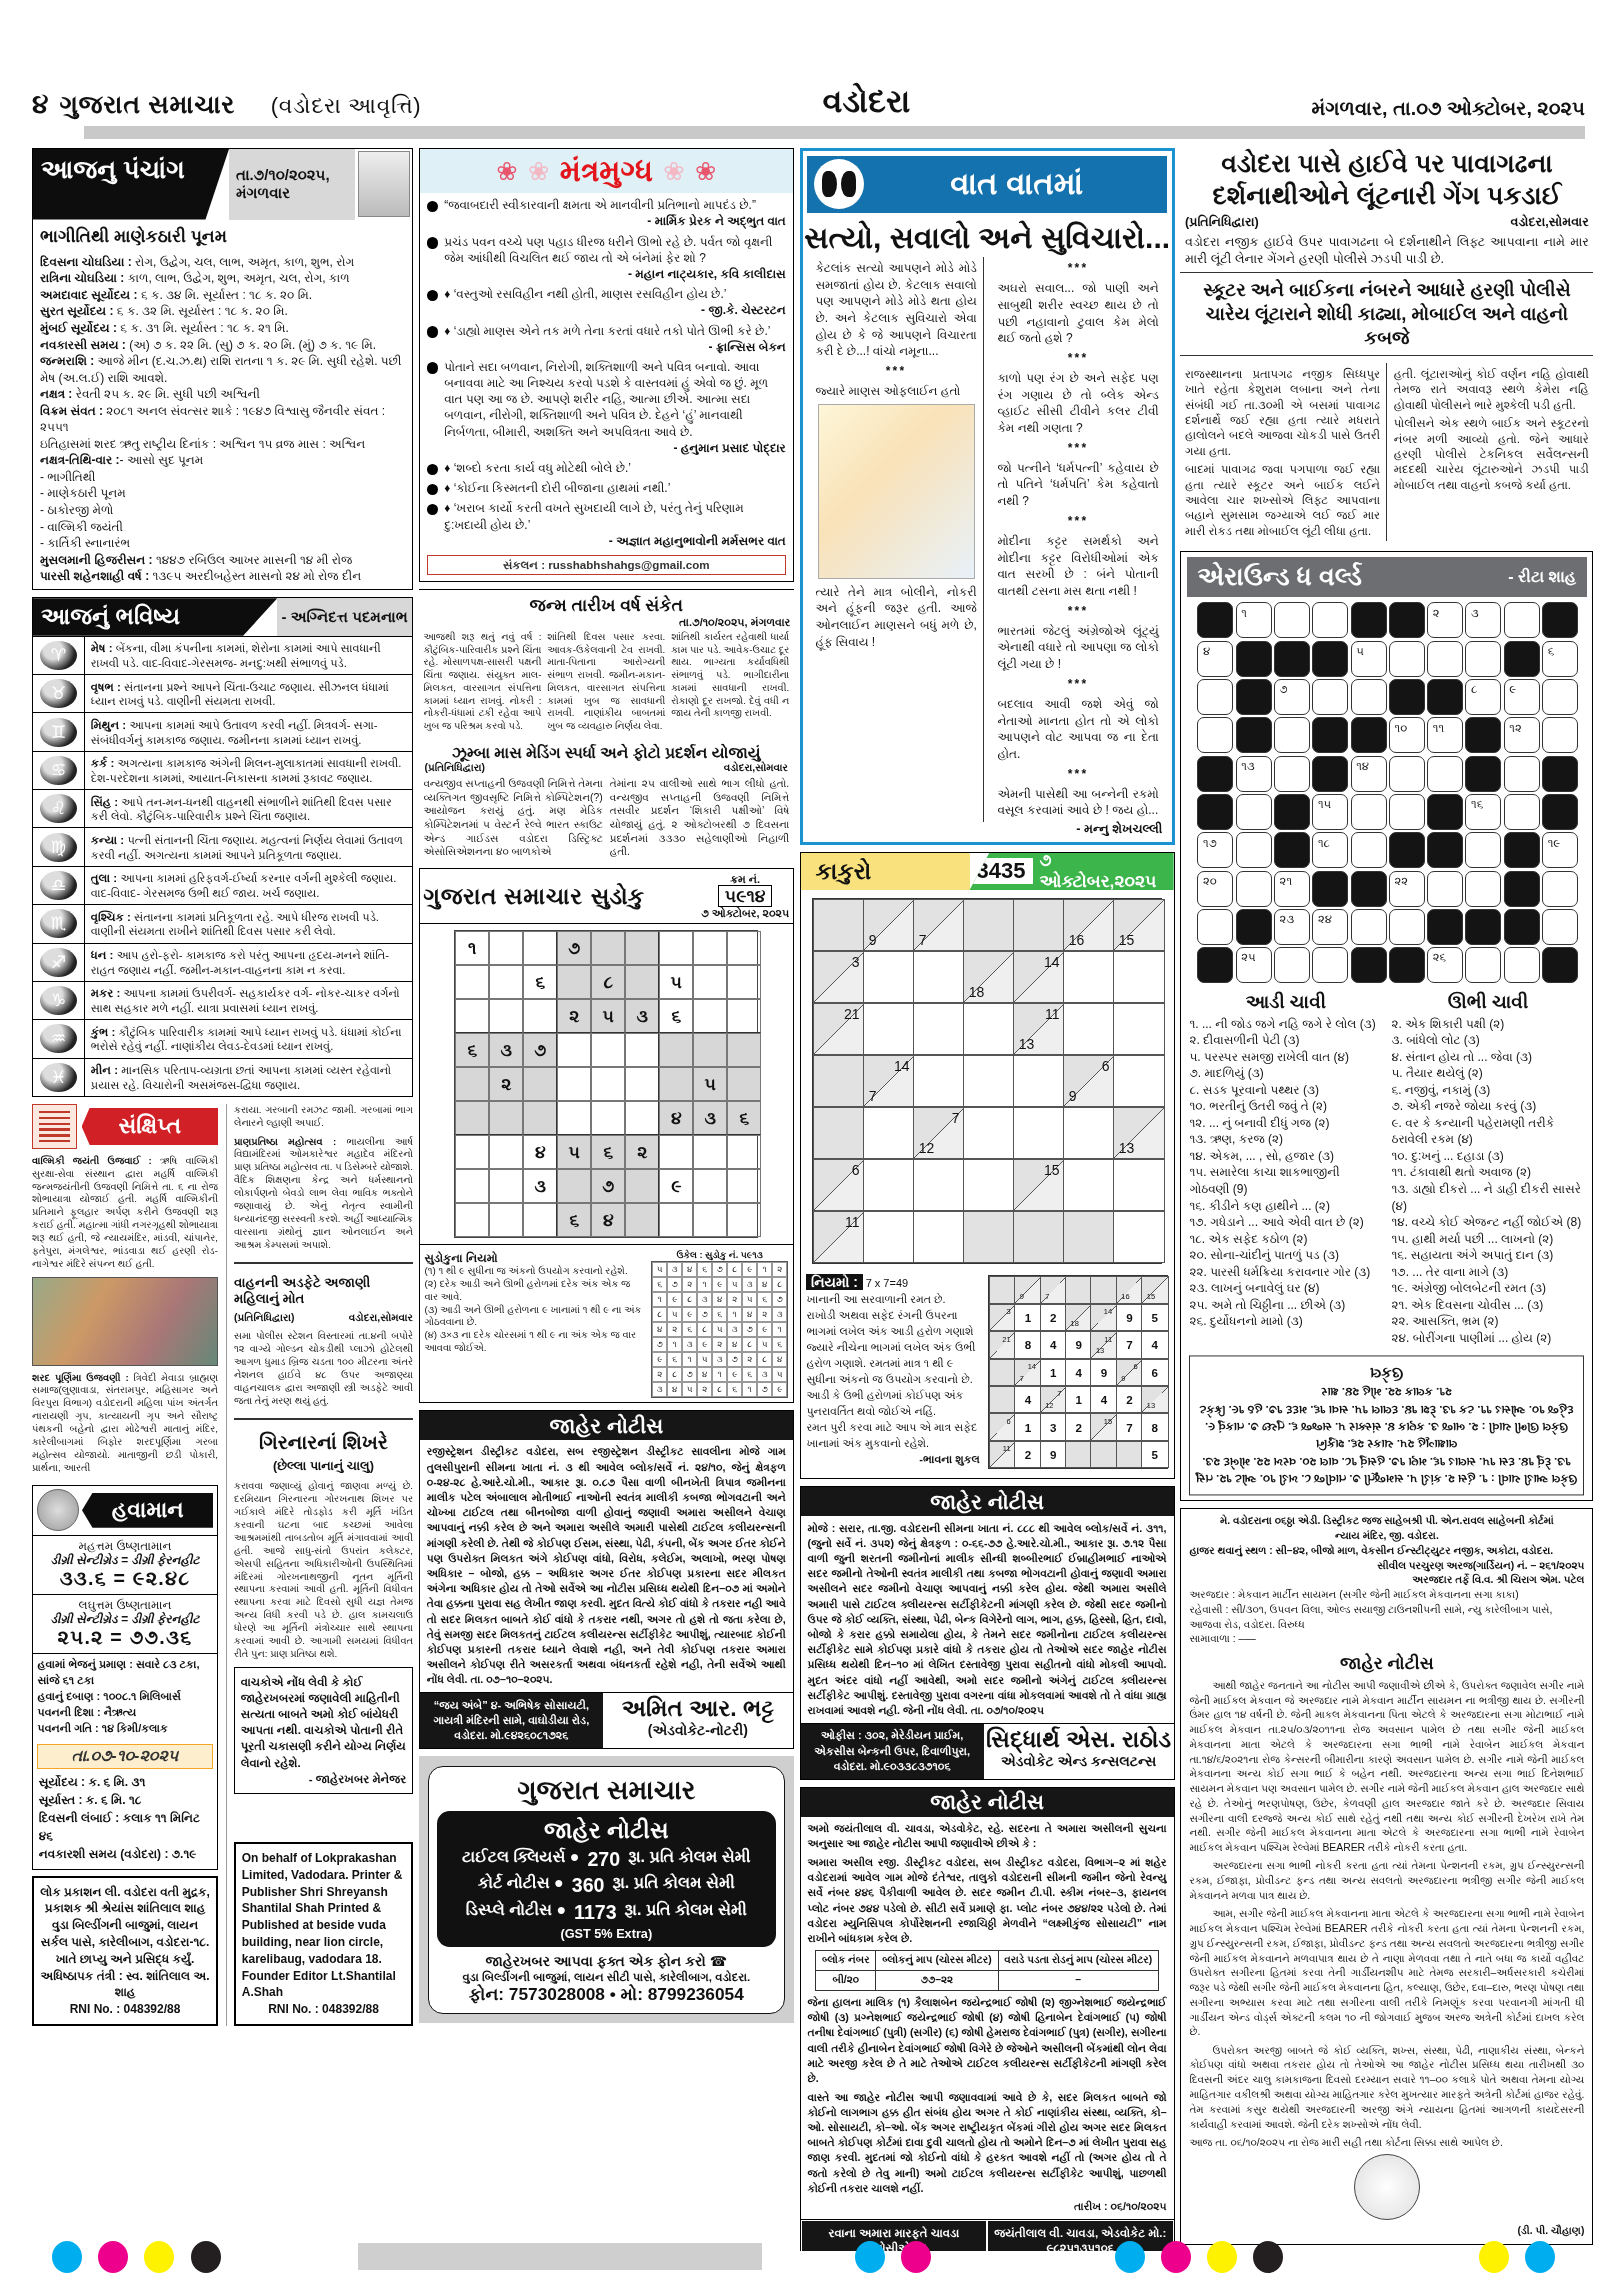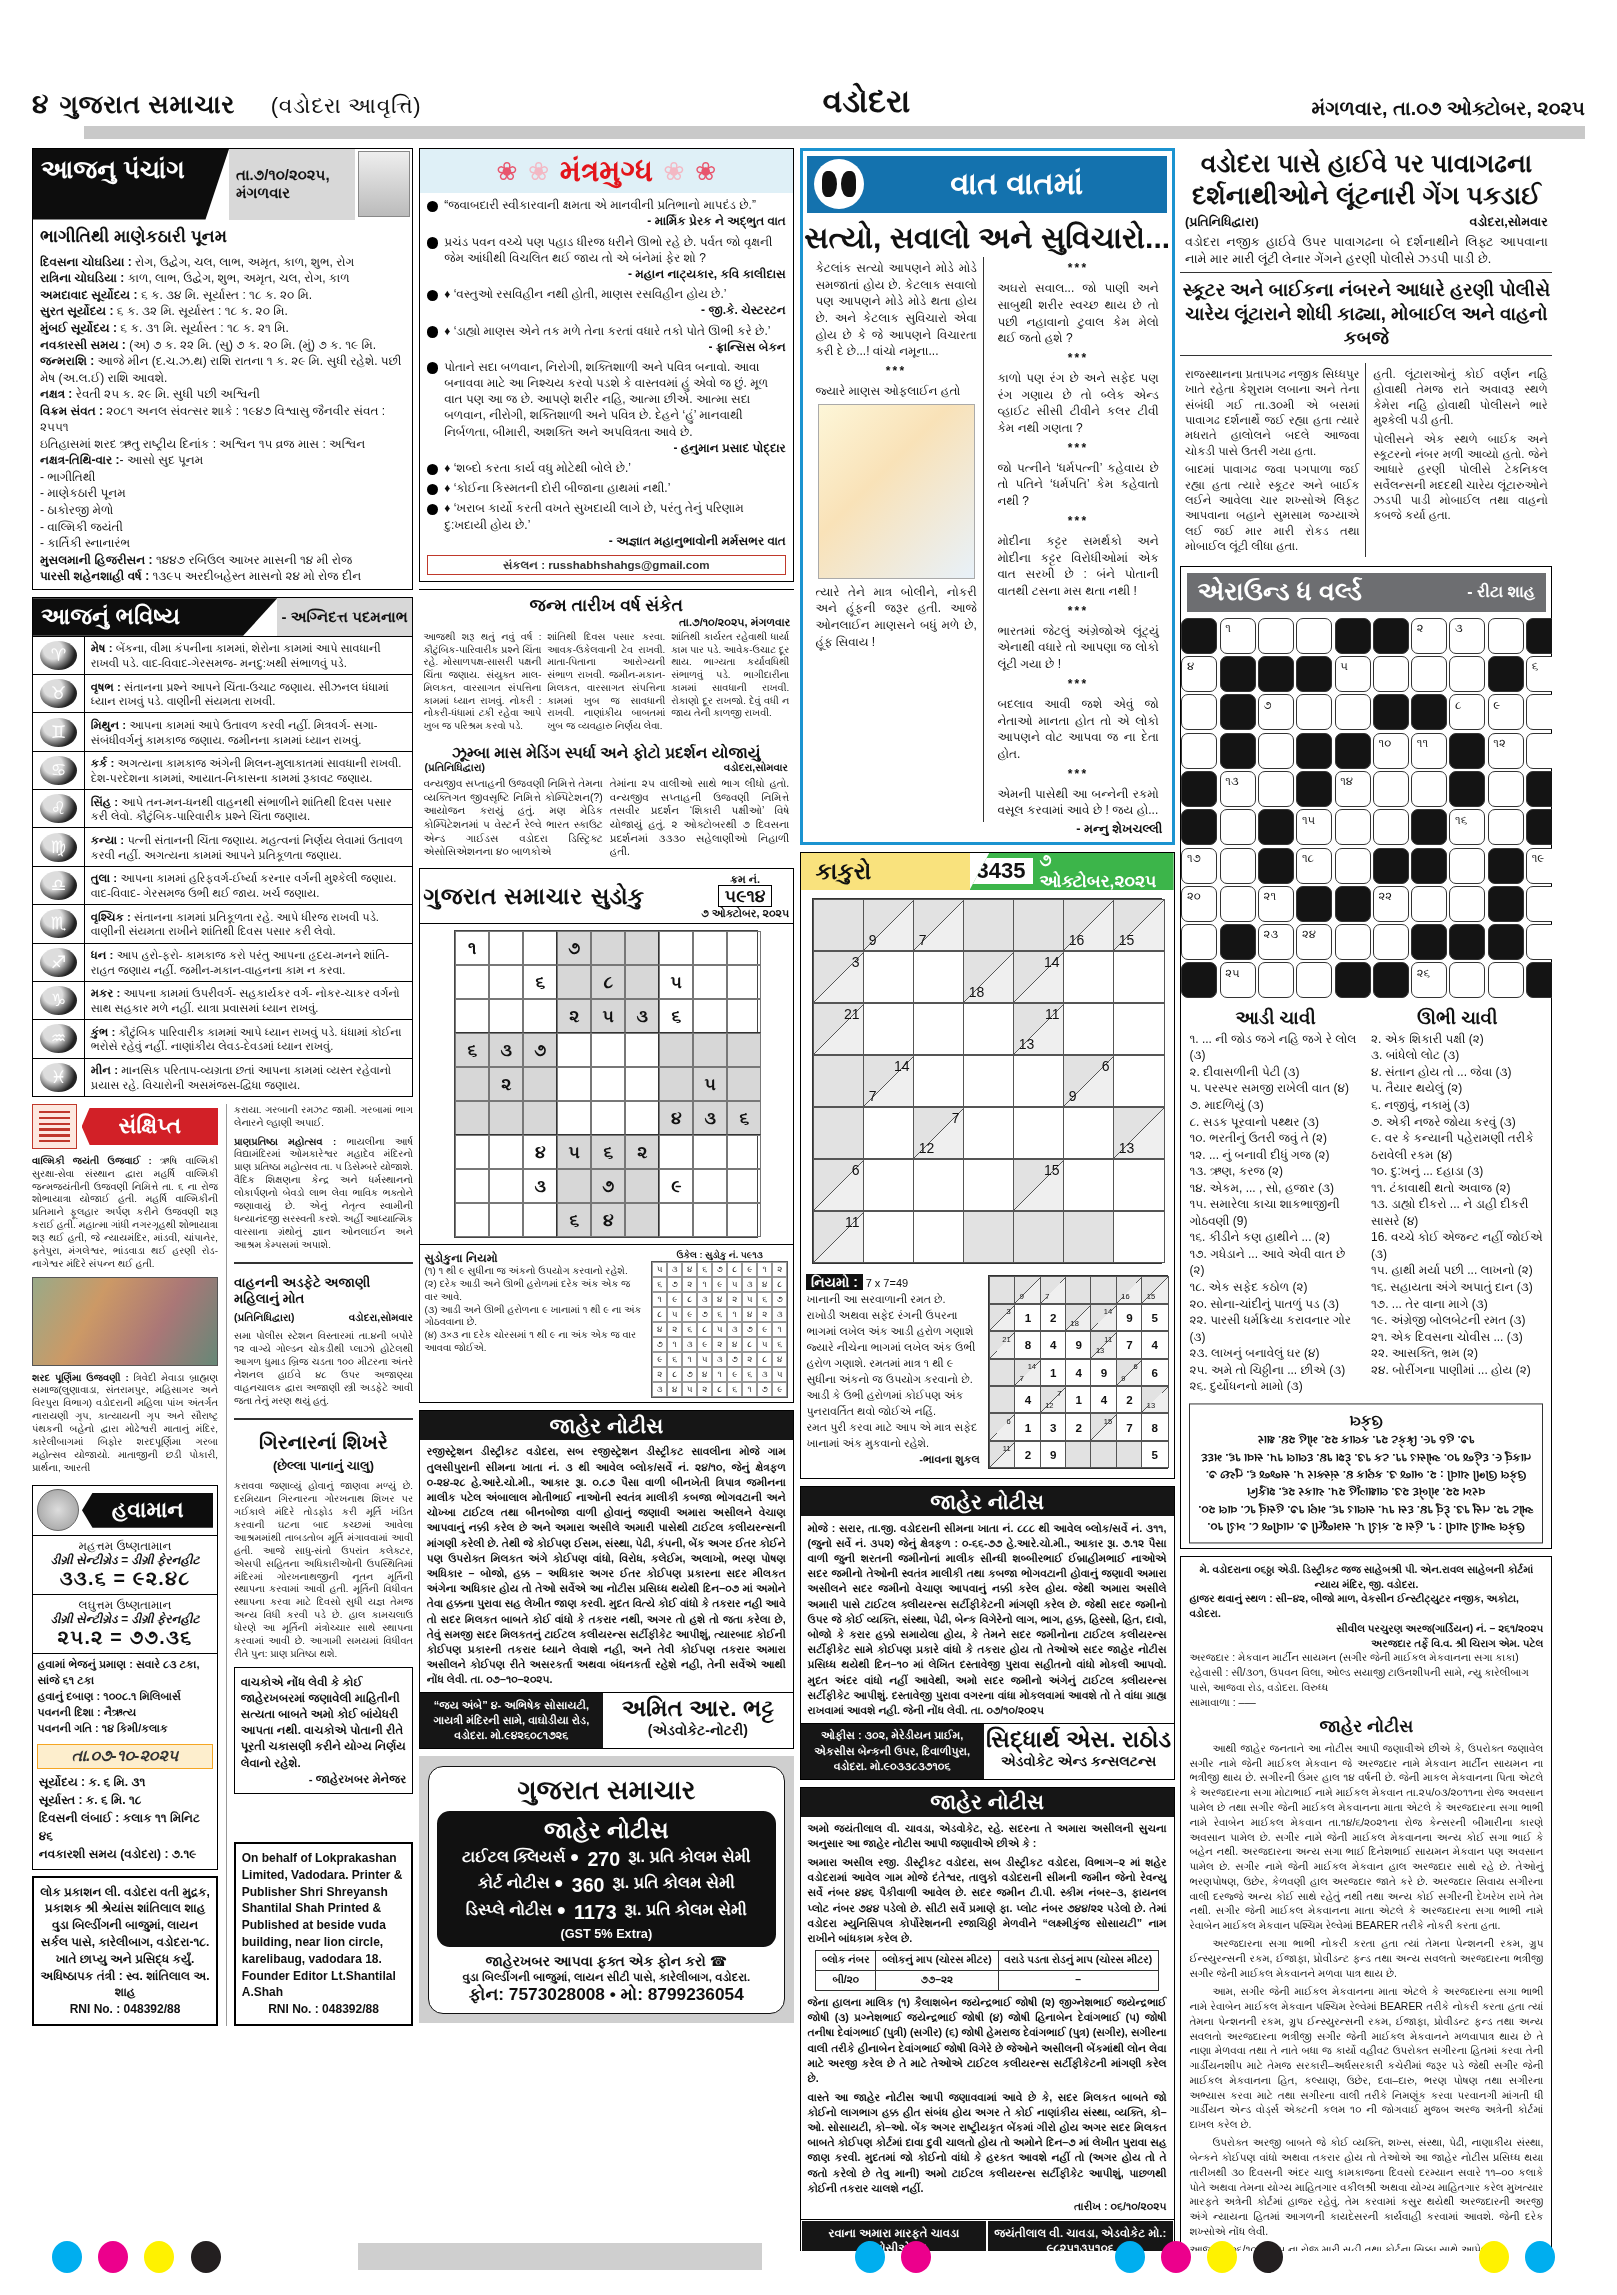--- a/index.html
+++ b/index.html
@@ -6,21 +6,21 @@
   .page{position:relative;width:1617px;height:2295px;background:#fff;font-family:"Liberation Sans","DejaVu Sans",sans-serif;color:#111;overflow:hidden;}
   .masthead{position:absolute;top:74px;left:32px;right:32px;height:46px;display:flex;align-items:flex-end;justify-content:space-between;}
   .brand{font-size:25.4px;font-weight:bold;letter-spacing:0.6px;}
   .brand .pg{font-size:26.6px;margin-right:10.4px;}
   .brand .ed{font-weight:normal;font-size:22px;margin-left:28px;}
   .city{font-size:32px;font-weight:bold;}
   .dateline{font-size:19.6px;font-weight:bold;}
   .grayrule{position:absolute;top:126px;left:84px;right:32px;height:12.7px;background:#c9c9c9;}
   .cols{position:absolute;top:148px;left:32px;display:flex;gap:5.8px;height:2103px;overflow:hidden;}
   .col{display:flex;flex-direction:column;gap:7px;overflow:hidden;}
-  .c1{width:381px;}.c2{width:375px;}.c3{width:375px;}.c4{width:372px;}
+  .c1{width:381px;}.c2{width:375px;}.c3{width:375px;}.c4{width:413px;}
   .box{border:1.7px solid #000;background:#fff;box-sizing:border-box;}
   p{margin:3.5px 0;}
   .just{text-align:justify;}
   .small{font-size:9.8px;line-height:1.32;}
   .body19{font-size:11px;line-height:1.35;}
   
   .pan-head{display:flex;align-items:stretch;}
   .pan-title{background:#0d0d0d;color:#fff;font-size:25.4px;font-weight:bold;padding:5.8px 15px 7px 8px;clip-path:polygon(0 0,100% 0,88% 100%,0 100%);width:173px;}
   .pan-date{flex:1;background:#d8d8d8;font-size:15px;font-weight:bold;display:flex;align-items:center;padding-left:7px;}
   .ganesh{width:50px;height:64px;background:linear-gradient(180deg,#eee,#bbb);border:0.6px solid #888;margin:2.3px;}
@@ -1213,21 +1213,21 @@
                 <li>૨. એક શિકારી પક્ષી (૨)</li>
                 <li>૩. બાંધેલો લોટ (૩)</li>
                 <li>૪. સંતાન હોય તો ... જેવા (૩)</li>
                 <li>૫. તૈયાર થયેલું (૨)</li>
                 <li>૬. નજીવું, નકામું (૩)</li>
                 <li>૭. એકી નજરે જોયા કરવું (૩)</li>
                 <li>૯. વર કે કન્યાની પહેરામણી તરીકે ઠરાવેલી રકમ (૪)</li>
                 <li>૧૦. દુ:ખનું ... દહાડા (૩)</li>
                 <li>૧૧. ટંકાવાથી થતો અવાજ (૨)</li>
                 <li>૧૩. ડાહ્યો દીકરો ... ને ડાહી દીકરી સાસરે (૪)</li>
-                <li>16. વચ્ચે કોઈ એજન્ટ નહીં જોઈએ (૩)</li>
+                <li>૧૪. વચ્ચે કોઈ એજન્ટ નહીં જોઈએ (8)</li>
                 <li>૧૫. હાથી મર્યા પછી ... લાખનો (૨)</li>
                 <li>૧૬. સહાયતા અંગે અપાતું દાન (૩)</li>
                 <li>૧૭. ... તેર વાના માગે (૩)</li>
                 <li>૧૯. અંગ્રેજી બોલબેટની રમત (૩)</li>
                 <li>૨૧. એક દિવસના ચોવીસ ... (૩)</li>
                 <li>૨૨. આસક્તિ, ભ્રમ (૨)</li>
                 <li>૨૪. બોરીંગના પાણીમાં ... હોય (૨)</li>
               </ul>
           </div>
         </div>

